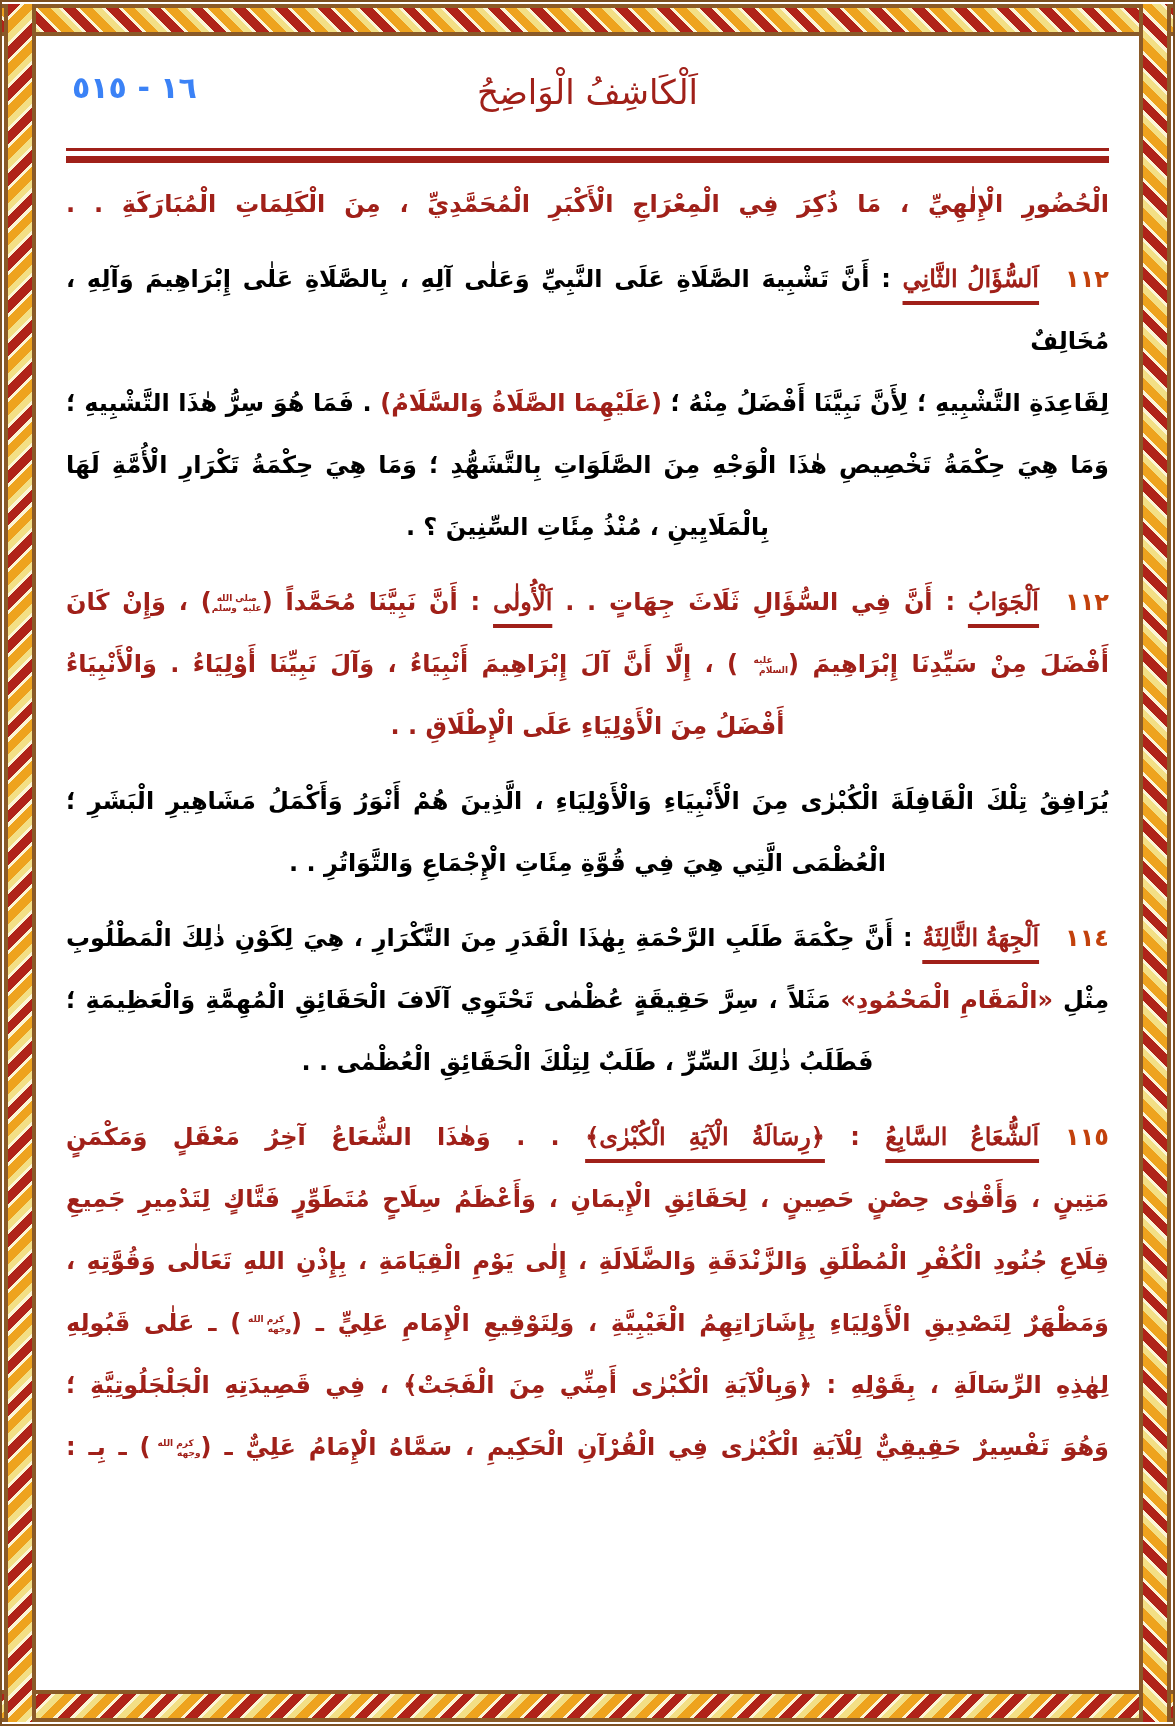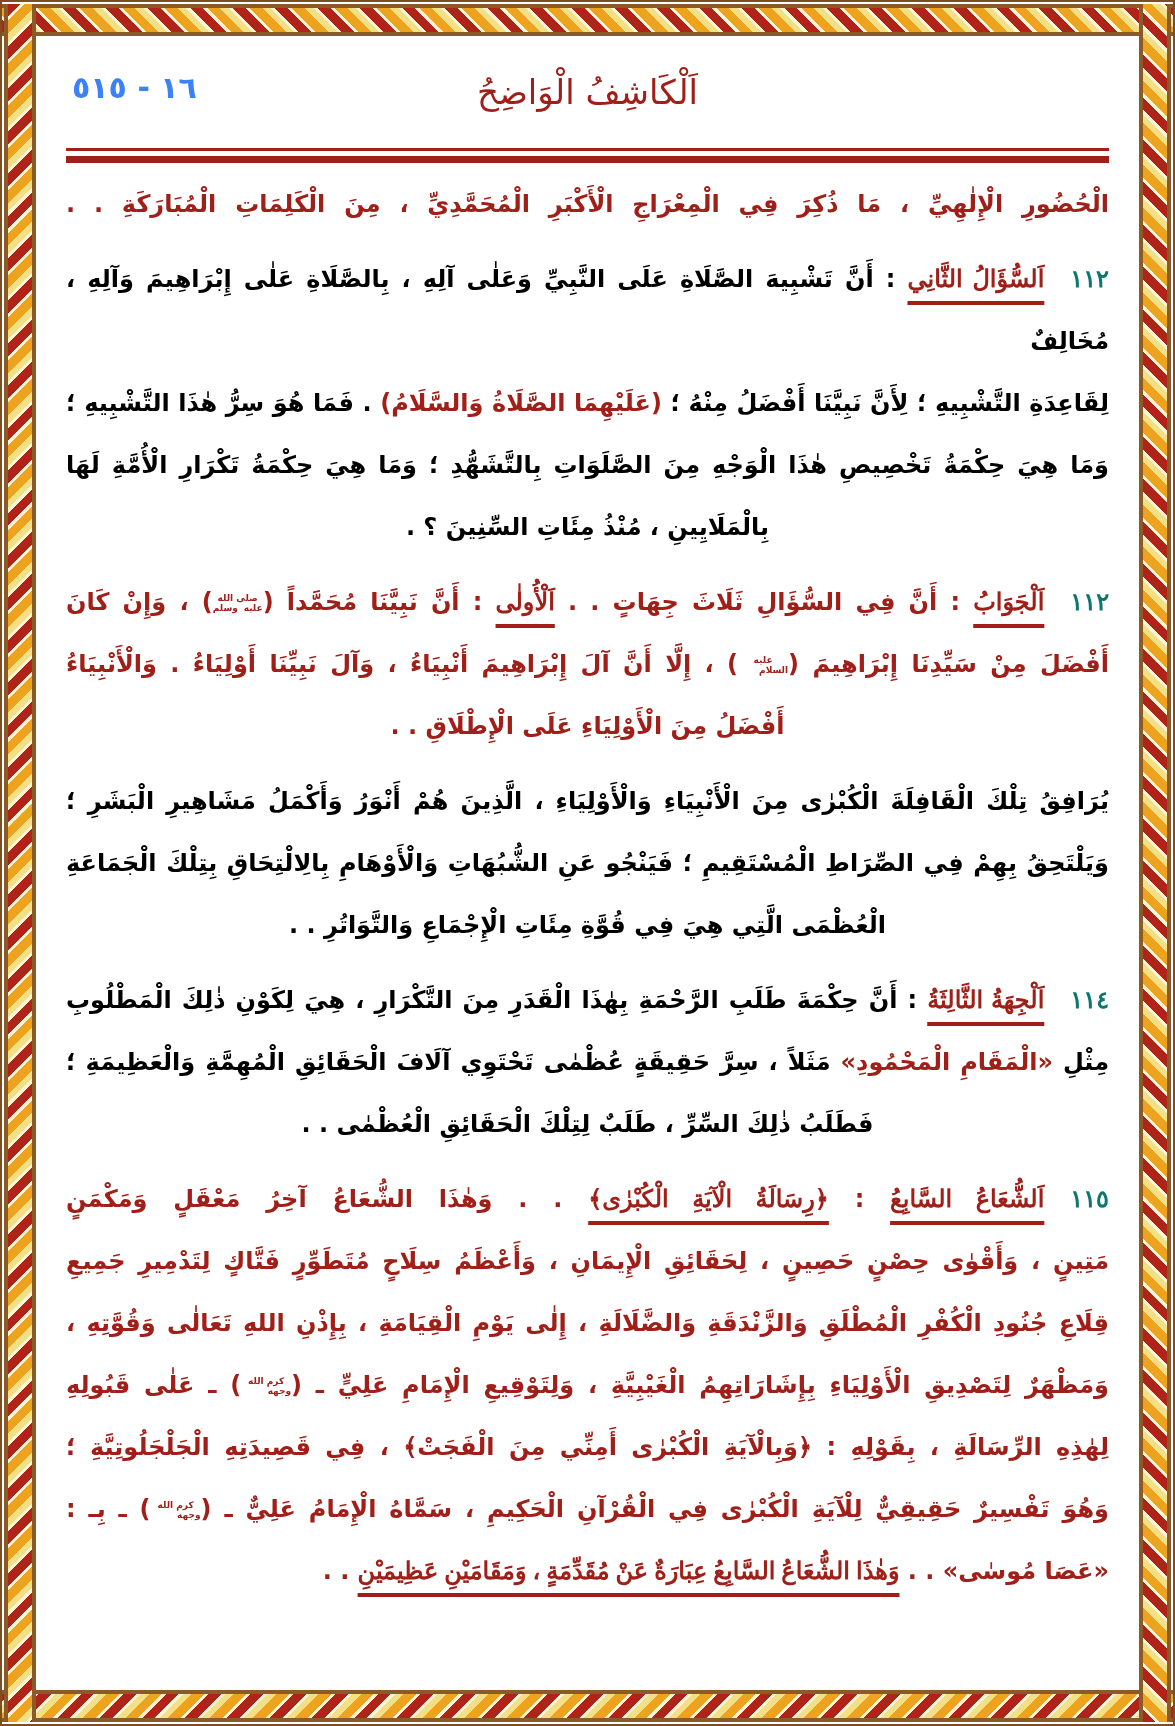--- a/index.html
+++ b/index.html
@@ -57,21 +57,21 @@
   .para{margin-bottom:13px;}
   .line{
     min-height:62px;line-height:62px;
     text-align:justify;text-align-last:justify;
     white-space:normal;
   }
   .line.center{text-align:center;text-align-last:center;}
   .line.right{text-align:right;text-align-last:right;}
   .seg{color:#000;}
   .seg.red{color:#a02019;}
-  .pnum{color:#0f766e;margin-inline-end:26px;letter-spacing:4px;font-family:Liberation Serif, serif;}
+  .pnum{color:#c2410c;margin-inline-end:26px;letter-spacing:4px;}
   .u{
     text-decoration:underline;
     text-decoration-thickness:3.5px;
     text-underline-offset:14px;
     text-decoration-skip-ink:none;
     font-family:Liberation Serif, serif;
   }
   .seal{
     display:inline-block;width:50px;
     font-size:9px;line-height:10px;font-weight:bold;
@@ -106,32 +106,30 @@
           <div class="line justify"><span class="seg">وَمَا هِيَ حِكْمَةُ تَخْصِيصِ هٰذَا الْوَجْهِ مِنَ الصَّلَوَاتِ بِالتَّشَهُّدِ ؛ وَمَا هِيَ حِكْمَةُ تَكْرَارِ الْأُمَّةِ لَهَا</span></div>
           <div class="line center"><span class="seg">بِالْمَلَايِينِ ، مُنْذُ مِئَاتِ السِّنِينَ ؟ .</span></div>
         </div>
         <div class="para">
           <div class="line justify"><span class="pnum">١١٢</span><span class="seg red u">اَلْجَوَابُ</span><span class="seg red"> : أَنَّ فِي السُّؤَالِ ثَلَاثَ جِهَاتٍ . . </span><span class="seg red u">اَلْأُولٰى</span><span class="seg red"> : أَنَّ نَبِيَّنَا مُحَمَّداً (</span><span class="seg red seal">صلى الله عليه وسلم</span><span class="seg red">) ، وَإِنْ كَانَ</span></div>
           <div class="line justify"><span class="seg red">أَفْضَلَ مِنْ سَيِّدِنَا إِبْرَاهِيمَ (</span><span class="seg red seal">عليه السلام</span><span class="seg red">) ، إِلَّا أَنَّ آلَ إِبْرَاهِيمَ أَنْبِيَاءُ ، وَآلَ نَبِيِّنَا أَوْلِيَاءُ . وَالْأَنْبِيَاءُ</span></div>
           <div class="line center"><span class="seg red">أَفْضَلُ مِنَ الْأَوْلِيَاءِ عَلَى الْإِطْلَاقِ . .</span></div>
         </div>
         <div class="para">
           <div class="line justify"><span class="seg">يُرَافِقُ تِلْكَ الْقَافِلَةَ الْكُبْرٰى مِنَ الْأَنْبِيَاءِ وَالْأَوْلِيَاءِ ، الَّذِينَ هُمْ أَنْوَرُ وَأَكْمَلُ مَشَاهِيرِ الْبَشَرِ ؛</span></div>
-          <div class="line justify"><span class="seg">وَيَلْتَحِقُ بِهِمْ فِي الصِّرَاطِ الْمُسْتَقِيمِ ؛ فَيَنْجُو عَنِ الشُّبُهَاتِ وَالْأَوْهَامِ بِالِالْتِحَاقِ بِتِلْكَ الْجَمَاعَةِ</span></div>
           <div class="line center"><span class="seg">الْعُظْمَى الَّتِي هِيَ فِي قُوَّةِ مِئَاتِ الْإِجْمَاعِ وَالتَّوَاتُرِ . .</span></div>
         </div>
         <div class="para">
           <div class="line justify"><span class="pnum">١١٤</span><span class="seg red u">اَلْجِهَةُ الثَّالِثَةُ</span><span class="seg"> : أَنَّ حِكْمَةَ طَلَبِ الرَّحْمَةِ بِهٰذَا الْقَدَرِ مِنَ التَّكْرَارِ ، هِيَ لِكَوْنِ ذٰلِكَ الْمَطْلُوبِ</span></div>
           <div class="line justify"><span class="seg">مِثْلِ </span><span class="seg red">«الْمَقَامِ الْمَحْمُودِ»</span><span class="seg"> مَثَلاً ، سِرَّ حَقِيقَةٍ عُظْمٰى تَحْتَوِي آلَافَ الْحَقَائِقِ الْمُهِمَّةِ وَالْعَظِيمَةِ ؛</span></div>
           <div class="line center"><span class="seg">فَطَلَبُ ذٰلِكَ السِّرِّ ، طَلَبٌ لِتِلْكَ الْحَقَائِقِ الْعُظْمٰى . .</span></div>
         </div>
         <div class="para">
           <div class="line justify"><span class="pnum">١١٥</span><span class="seg red u">اَلشُّعَاعُ السَّابِعُ</span><span class="seg red"> : </span><span class="seg red u">﴿رِسَالَةُ الْآيَةِ الْكُبْرٰى﴾</span><span class="seg red"> . . وَهٰذَا الشُّعَاعُ آخِرُ مَعْقَلٍ وَمَكْمَنٍ</span></div>
           <div class="line justify"><span class="seg red">مَتِينٍ ، وَأَقْوٰى حِصْنٍ حَصِينٍ ، لِحَقَائِقِ الْإِيمَانِ ، وَأَعْظَمُ سِلَاحٍ مُتَطَوِّرٍ فَتَّاكٍ لِتَدْمِيرِ جَمِيعِ</span></div>
           <div class="line justify"><span class="seg red">قِلَاعِ جُنُودِ الْكُفْرِ الْمُطْلَقِ وَالزَّنْدَقَةِ وَالضَّلَالَةِ ، إِلٰى يَوْمِ الْقِيَامَةِ ، بِإِذْنِ اللهِ تَعَالٰى وَقُوَّتِهِ ،</span></div>
           <div class="line justify"><span class="seg red">وَمَظْهَرٌ لِتَصْدِيقِ الْأَوْلِيَاءِ بِإِشَارَاتِهِمُ الْغَيْبِيَّةِ ، وَلِتَوْقِيعِ الْإِمَامِ عَلِيٍّ ـ (</span><span class="seg red seal">كرم الله وجهه</span><span class="seg red">) ـ عَلٰى قَبُولِهِ</span></div>
           <div class="line justify"><span class="seg red">لِهٰذِهِ الرِّسَالَةِ ، بِقَوْلِهِ : ﴿وَبِالْآيَةِ الْكُبْرٰى أَمِنِّي مِنَ الْفَجَتْ﴾ ، فِي قَصِيدَتِهِ الْجَلْجَلُوتِيَّةِ ؛</span></div>
           <div class="line justify"><span class="seg red">وَهُوَ تَفْسِيرٌ حَقِيقِيٌّ لِلْآيَةِ الْكُبْرٰى فِي الْقُرْآنِ الْحَكِيمِ ، سَمَّاهُ الْإِمَامُ عَلِيٌّ ـ (</span><span class="seg red seal">كرم الله وجهه</span><span class="seg red">) ـ بِـ :</span></div>
-          <div class="line right"><span class="seg red">«عَصَا مُوسٰى» . . </span><span class="seg red u">وَهٰذَا الشُّعَاعُ السَّابِعُ عِبَارَةٌ عَنْ مُقَدِّمَةٍ ، وَمَقَامَيْنِ عَظِيمَيْنِ</span><span class="seg red"> . .</span></div>
         </div>
       </div>
   </div>
 </div>
 
 </body></html>

